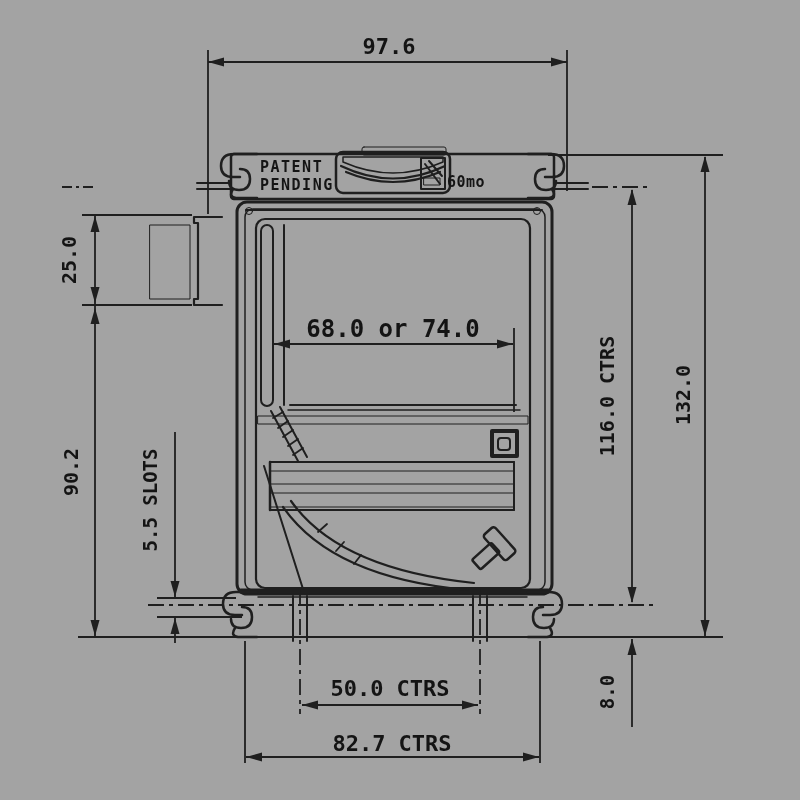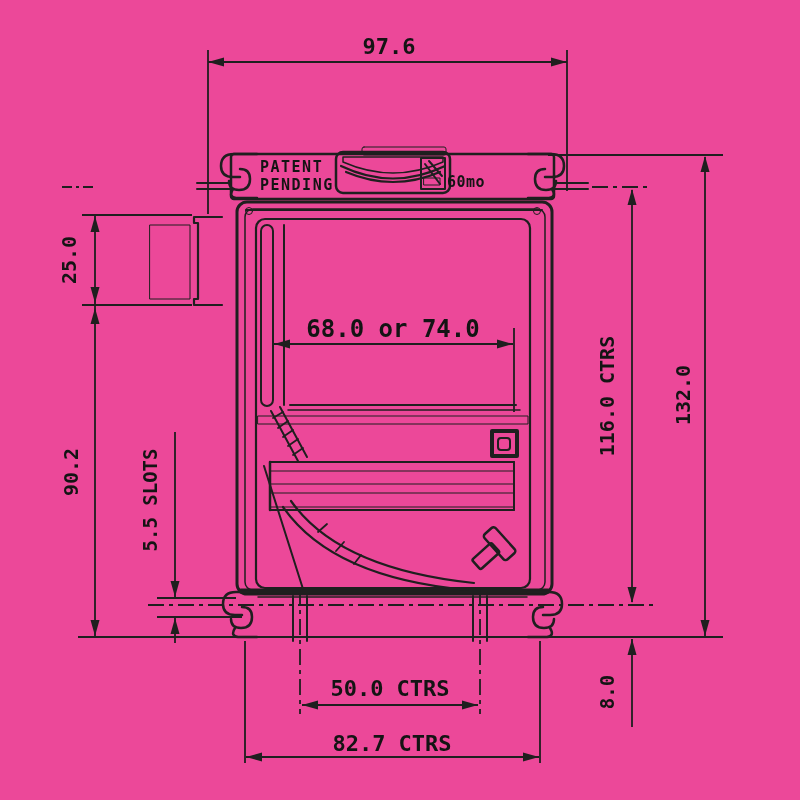--- a/index.html
+++ b/index.html
@@ -1,16 +1,16 @@
 <!DOCTYPE html>
 <html><head>
 <meta charset="utf-8">
 <style>
   html,body{margin:0;padding:0;background:#ffffff;}
-  .canvas{width:800px;height:800px;background:#ec4899;position:relative;overflow:hidden;}
+  .canvas{width:800px;height:800px;background:#a3a3a3;position:relative;overflow:hidden;}
   svg{display:block;}
   
   .dev line,.dev path,.dev rect,.dev circle{stroke:#1f1f1f;fill:none;stroke-linecap:round;stroke-linejoin:round;}
   .fillk{fill:#1f1f1f;stroke:none;}
   .fillw{fill:#ffffff;}
   .gray{fill:#ababab;stroke:none;}
   .graysoft{fill:#b5b5b5;stroke:none;}
   
   .dim line,.dim path{stroke:#1f1f1f;stroke-width:1.8;fill:none;stroke-linecap:butt;}
   .dim polygon{fill:#1f1f1f;stroke:none;}

